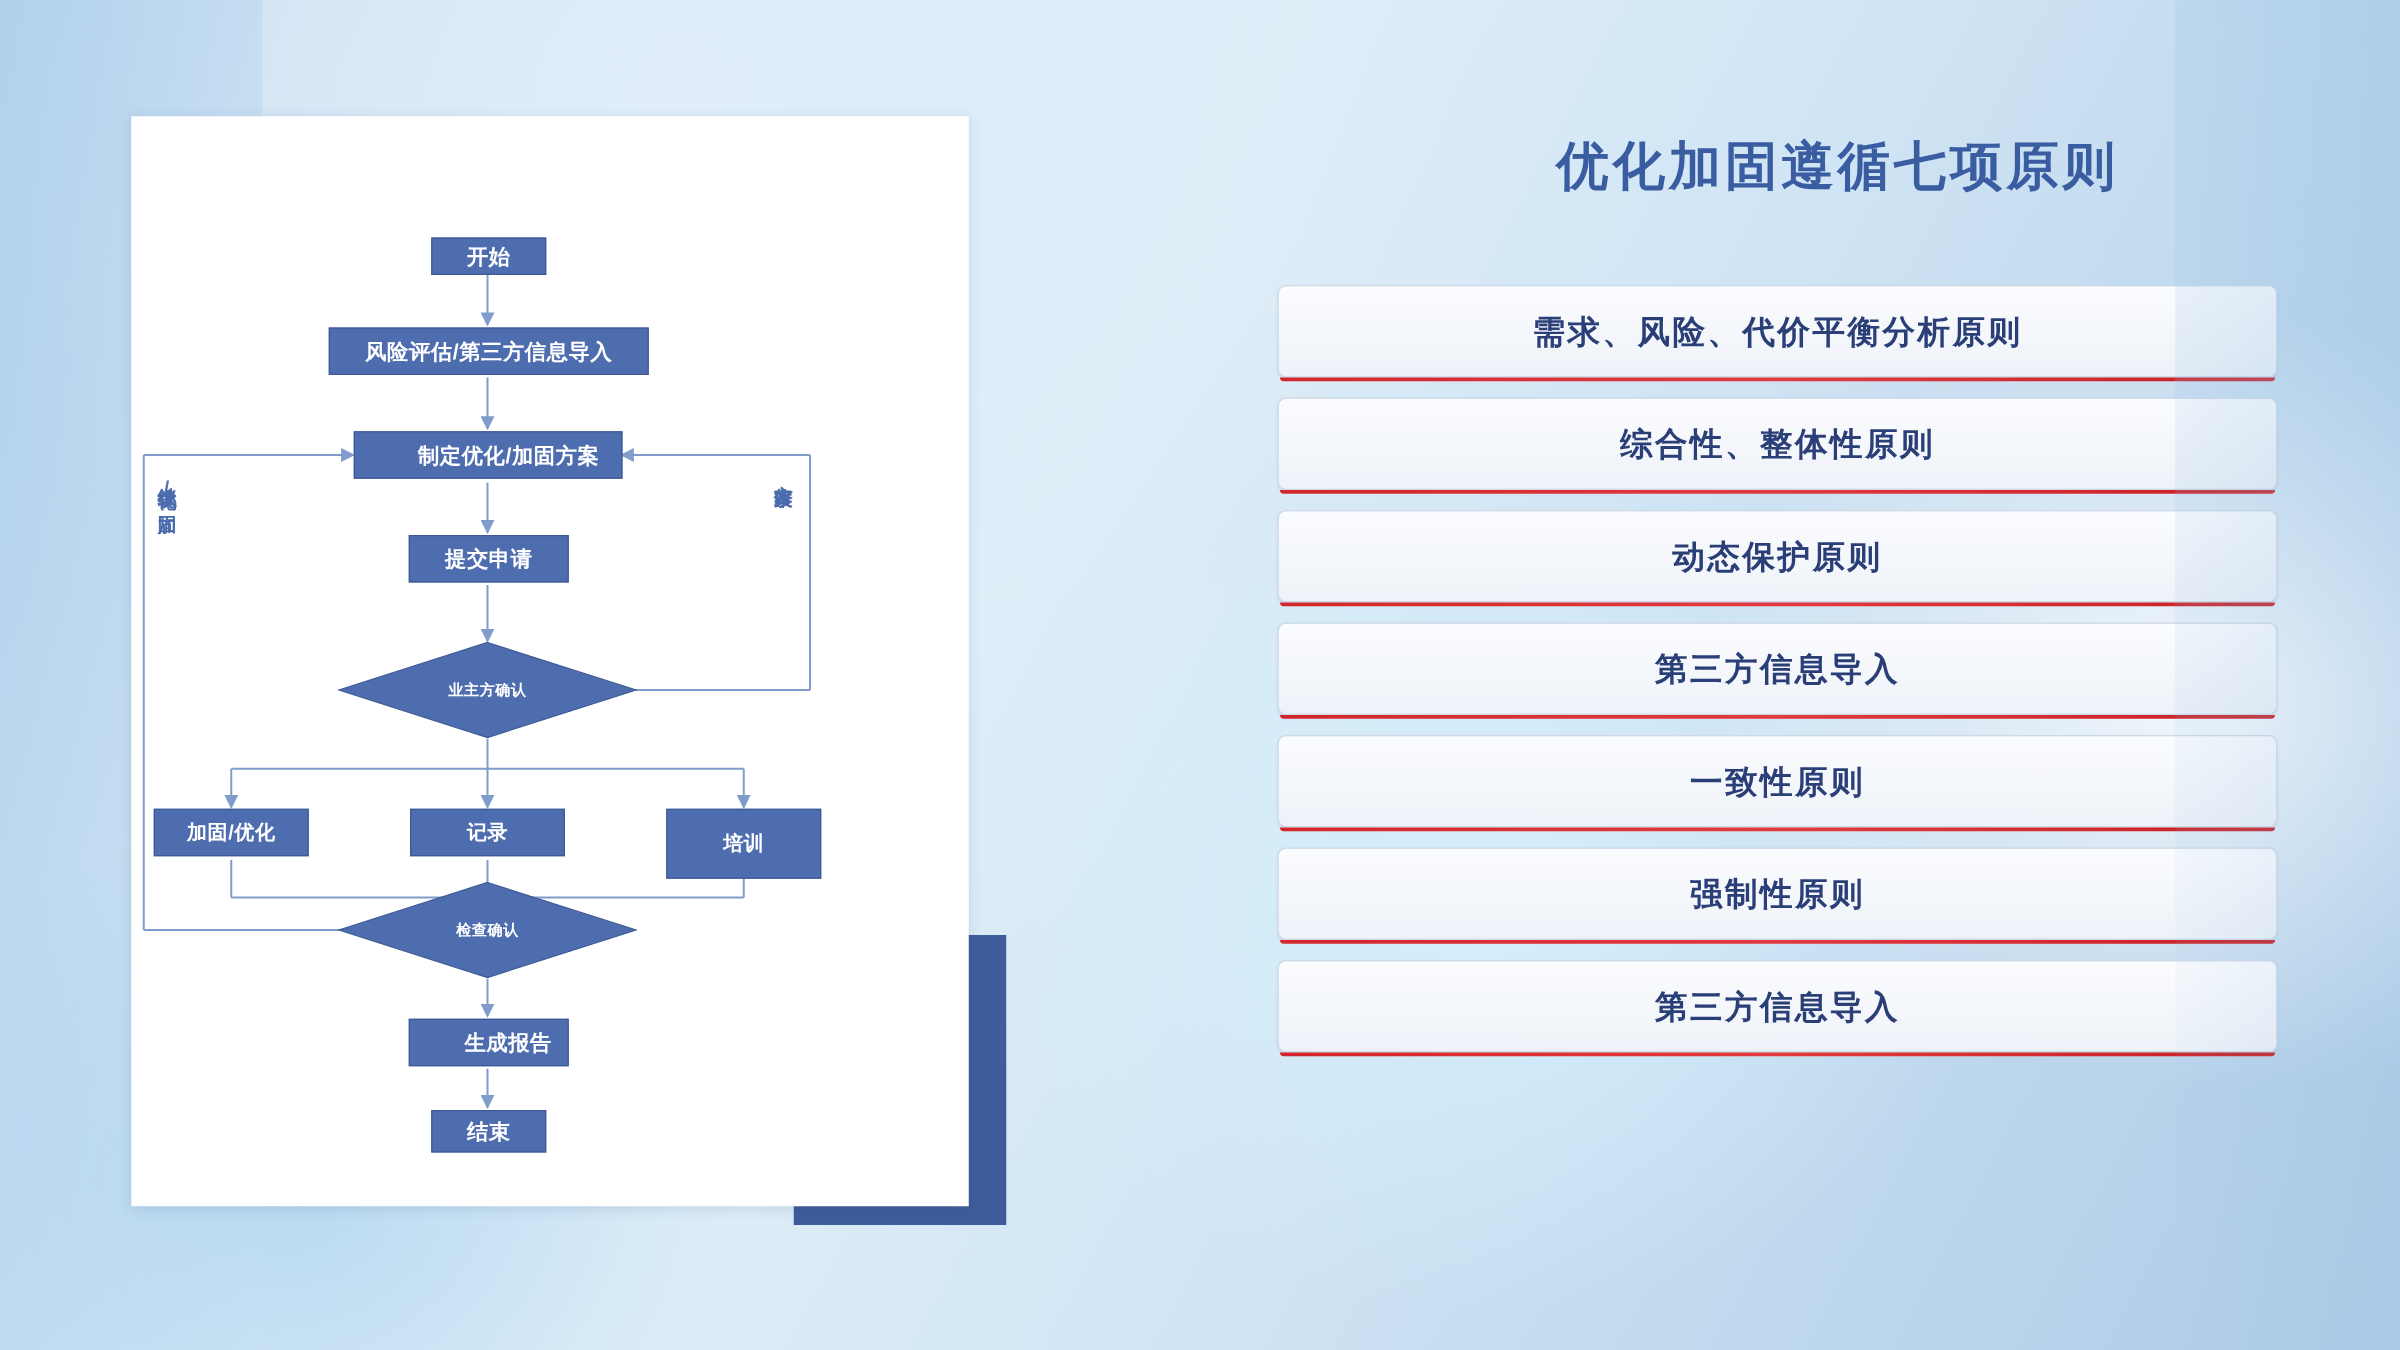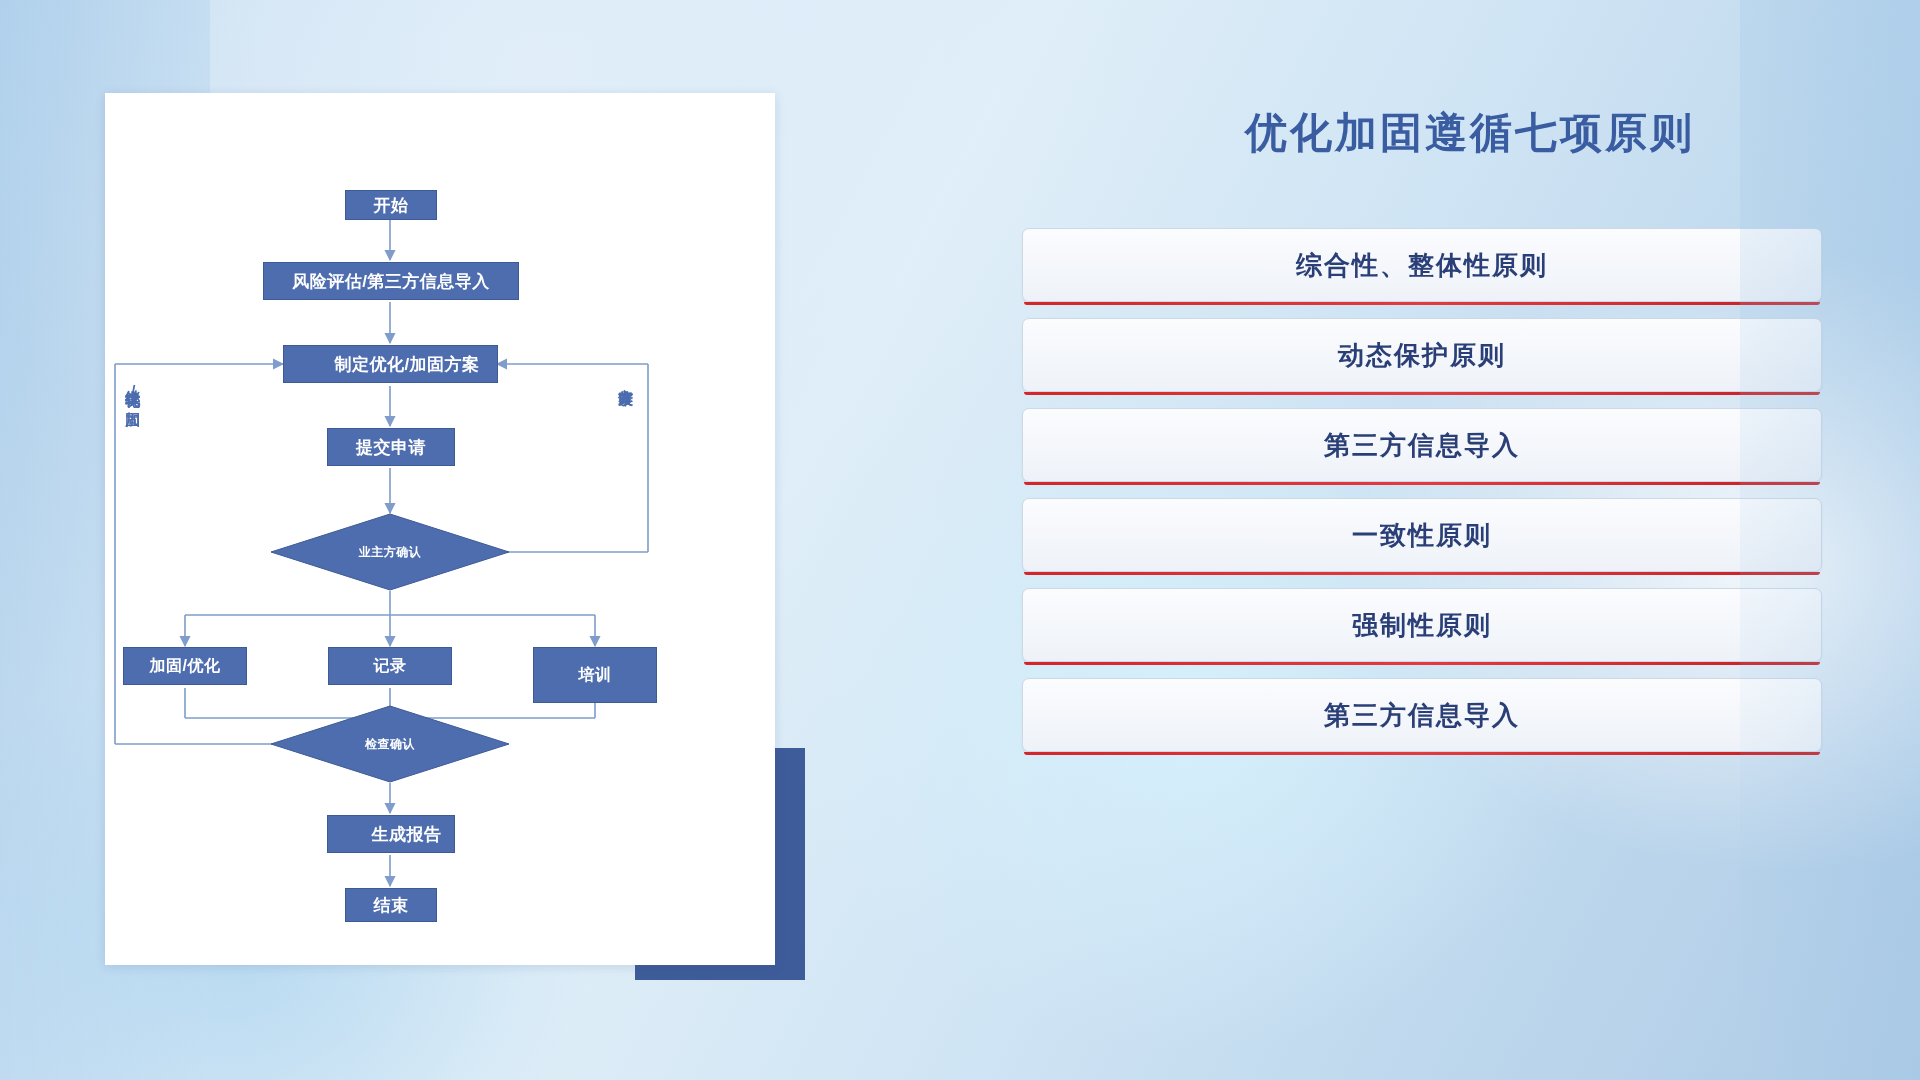--- a/index.html
+++ b/index.html
@@ -266,20 +266,23 @@
 
       <div class="vlabel" style="left:513px; top:238px; height:110px;">方案修改</div>
 
     </div>
   </div>
 
   <div class="right-title">优化加固遵循七项原则</div>
 
   <div class="principles">
     <div class="p-item">
+      <span class="p-text">需求、风险、代价平衡分析原则</span>
+    </div>
+    <div class="p-item">
       <span class="p-text">综合性、整体性原则</span>
     </div>
     <div class="p-item">
       <span class="p-text">动态保护原则</span>
     </div>
     <div class="p-item">
       <span class="p-text">第三方信息导入</span>
     </div>
     <div class="p-item">
       <span class="p-text">一致性原则</span>

